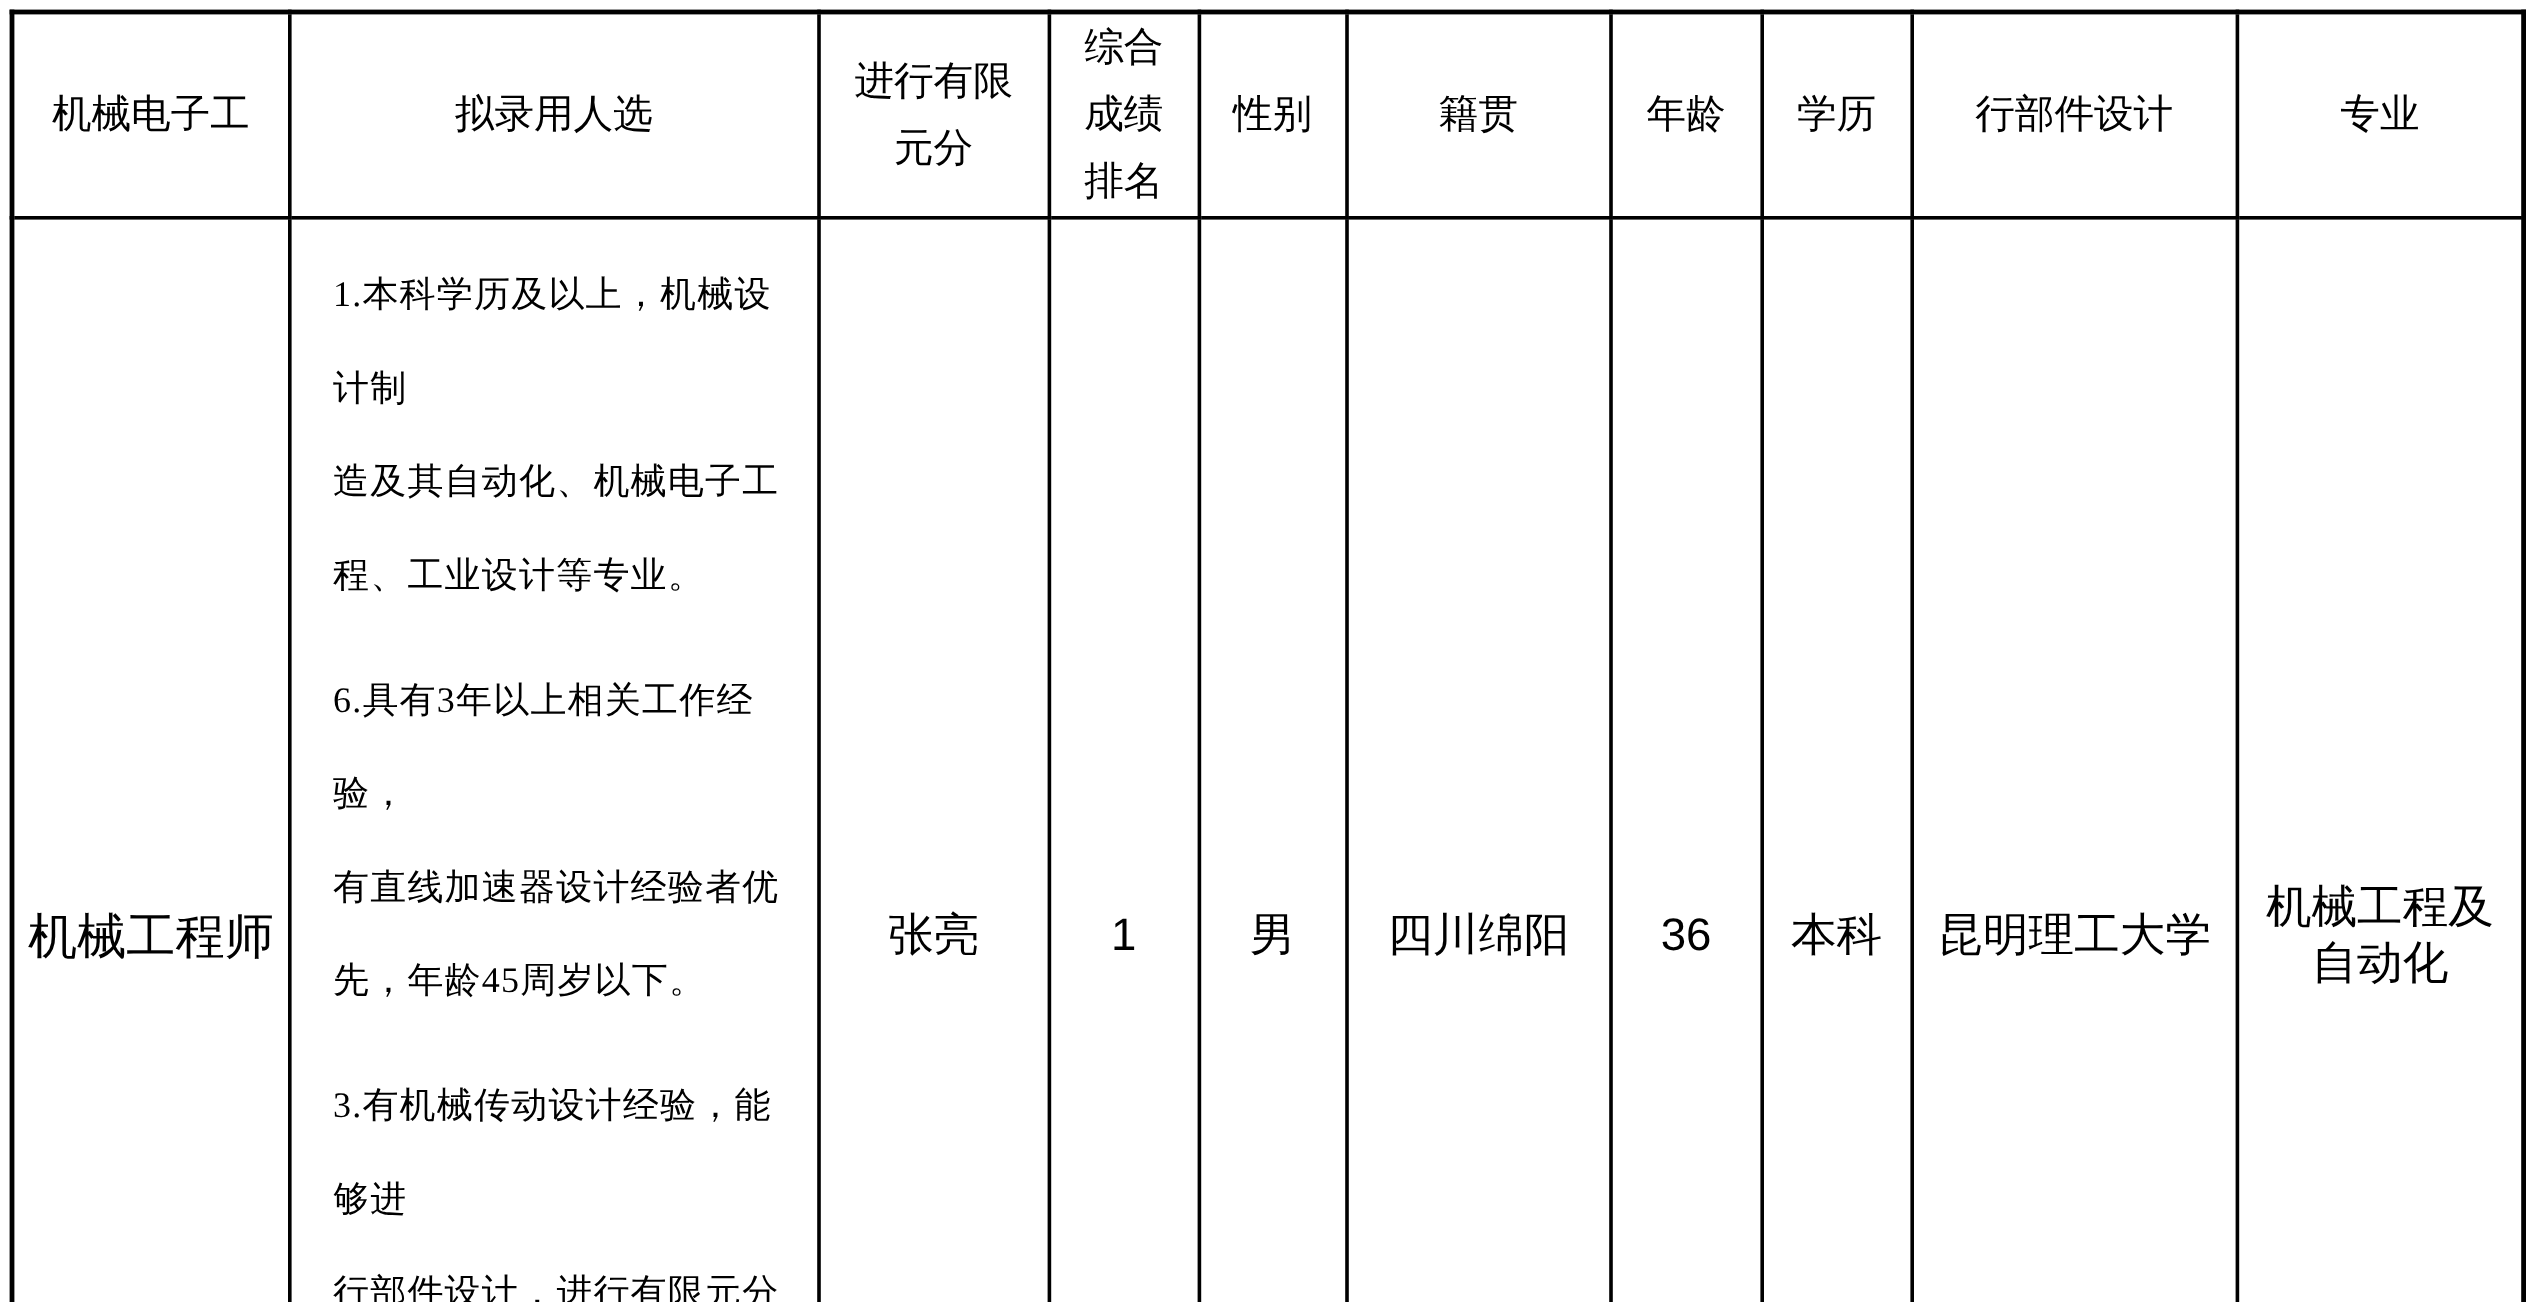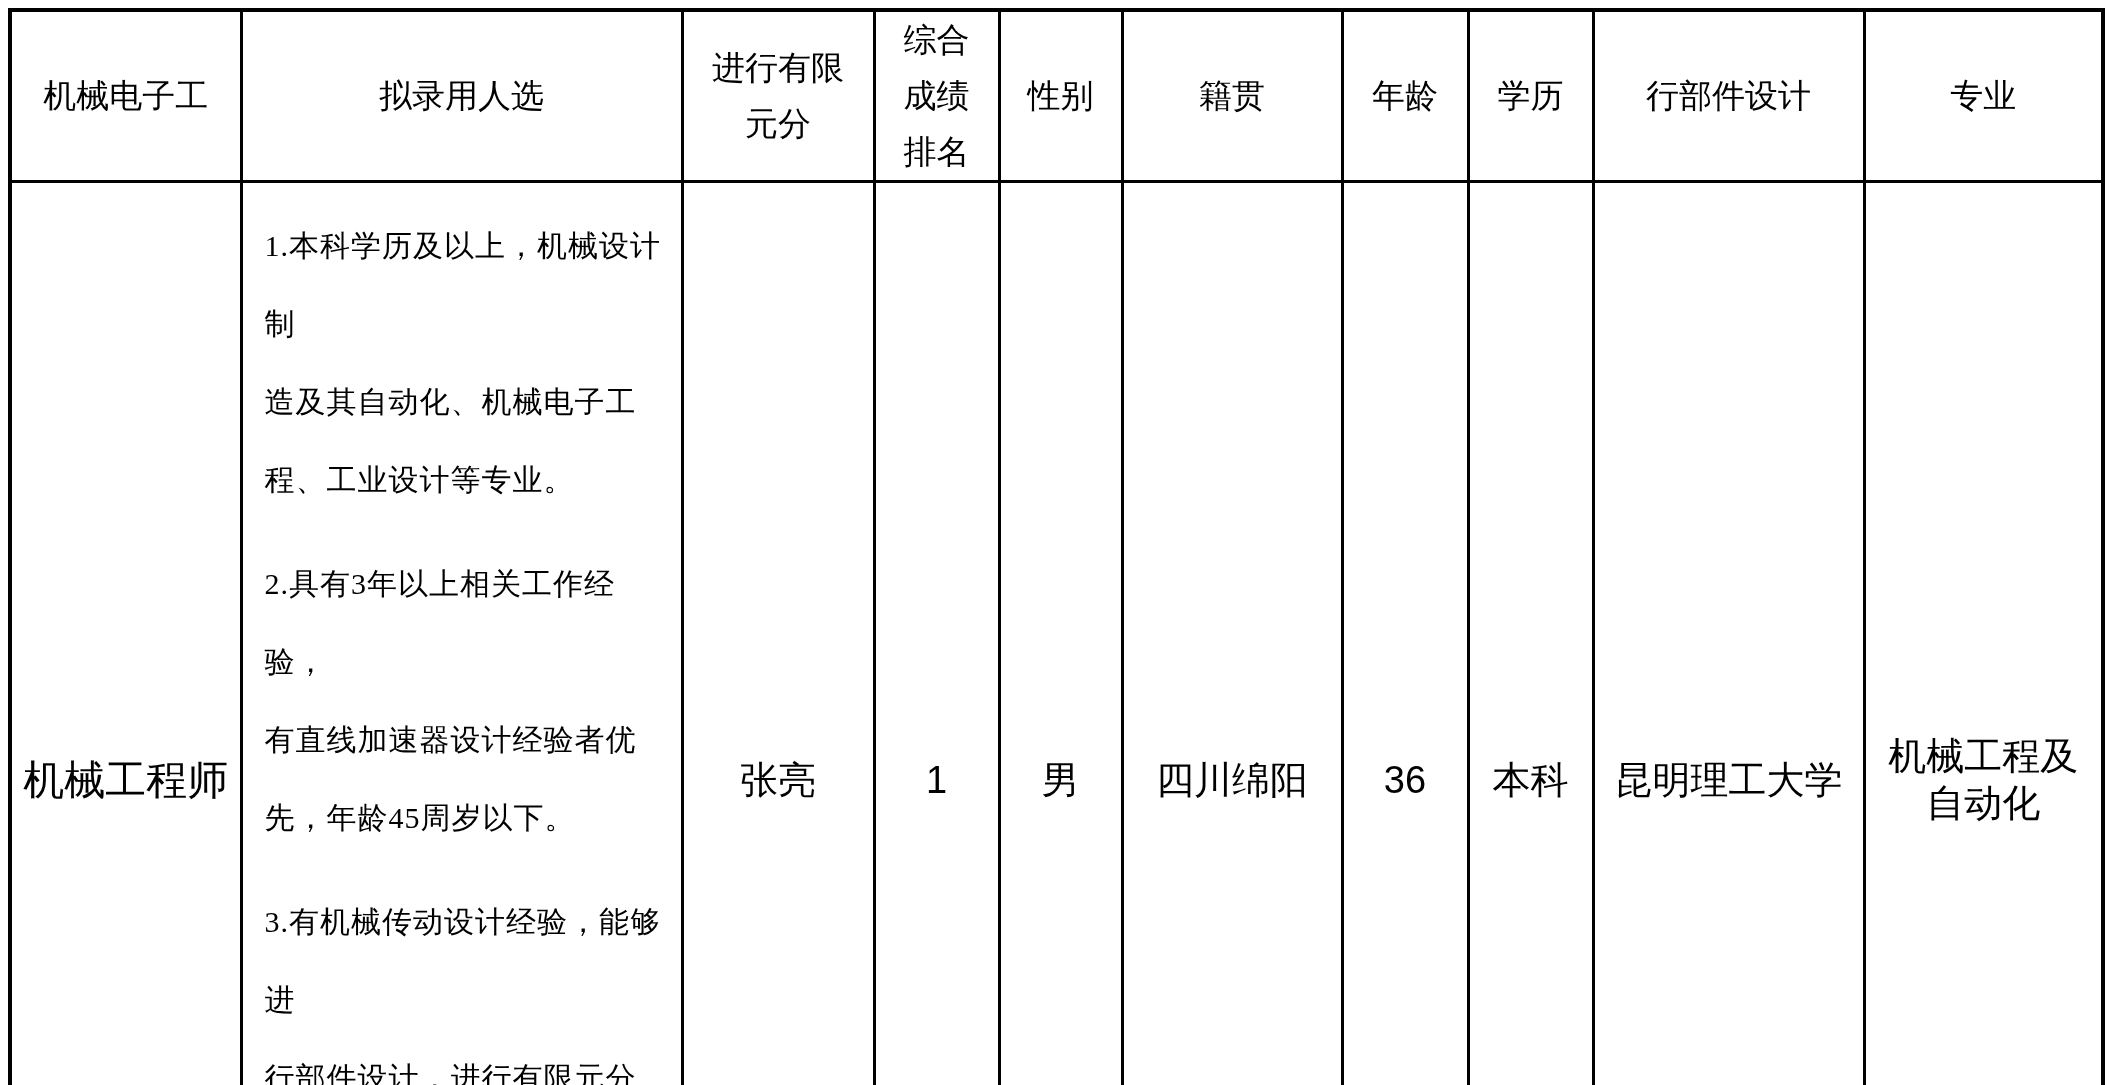--- a/index.html
+++ b/index.html
@@ -51,21 +51,21 @@
   td.cell-requirements {
     font-family: "Liberation Serif", serif;
     font-size: 30px;
     line-height: 78px;
     letter-spacing: 1px;
     text-align: left;
     vertical-align: top;
     padding: 24px 14px 0 18px;
   }
   td.cell-requirements p {
-    margin: 0 0 26px 4px;
+    margin: 0 0 26px 17px;
     white-space: pre-line;
   }
 </style>
 </head>
 <body>
 
 <div class="page">
   <table class="recruitment">
     <colgroup>
       <col style="width:231px">
@@ -93,21 +93,21 @@
         <th>专业</th>
       </tr>
     </thead>
     <tbody>
       <tr class="body-row">
         <td class="cell-position">机械工程师</td>
         <td class="cell-requirements">
           <p>1.本科学历及以上，机械设计制
 造及其自动化、机械电子工
 程、工业设计等专业。</p>
-          <p>2.具有3年以上相关工作经验，
+          <p>6.具有3年以上相关工作经验，
 有直线加速器设计经验者优
 先，年龄45周岁以下。</p>
           <p>3.有机械传动设计经验，能够进
 行部件设计，进行有限元分
 析，应用solidworks 软件、UG
 软件等三维绘图软件。</p>
         </td>
         <td>张亮</td>
         <td>1</td>
         <td>男</td>

